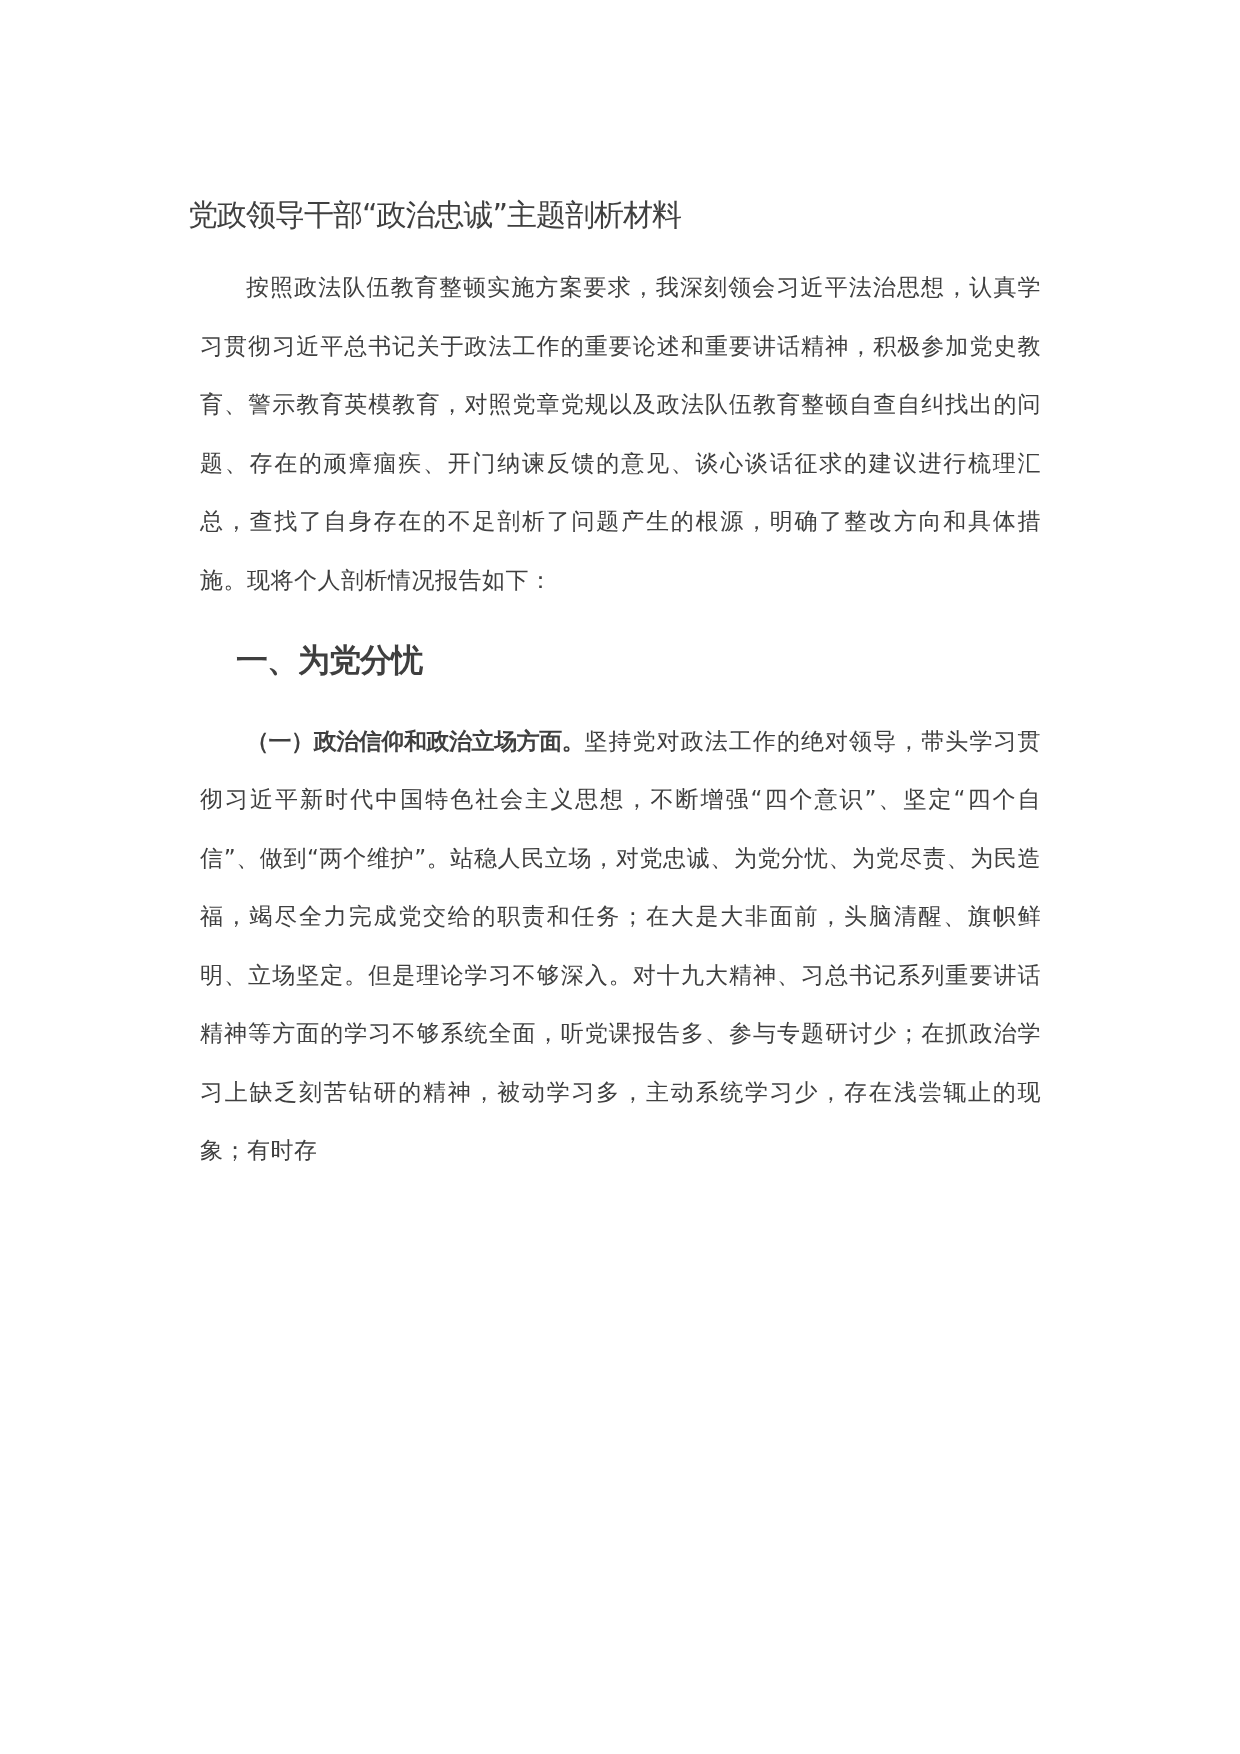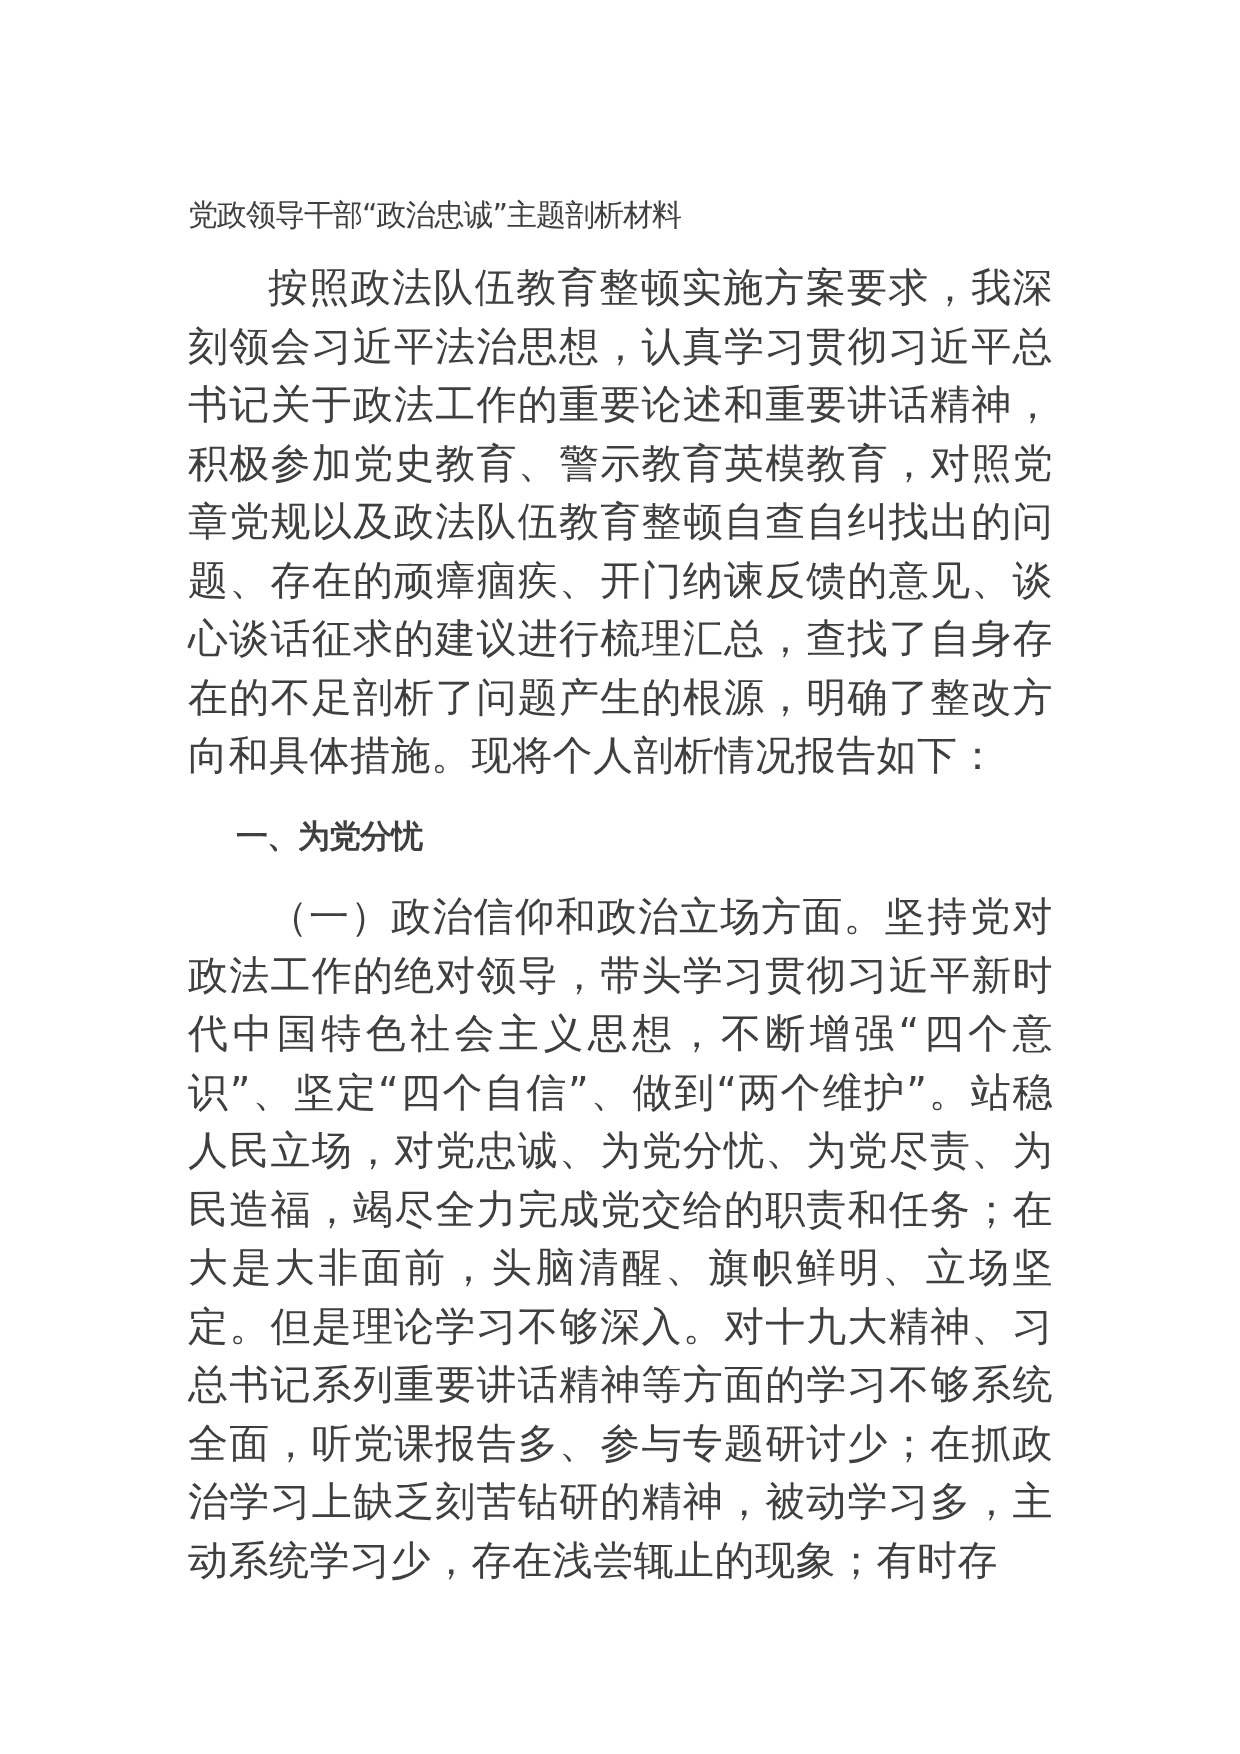--- a/index.html
+++ b/index.html
@@ -31,38 +31,38 @@
     }
     .doc-title {
       font-size: 30px;
       line-height: 50px;
       letter-spacing: -1px;
       margin: 0 0 18px 0;
       font-weight: normal;
       white-space: nowrap;
     }
     .para {
-      font-size: 40px;
+      font-size: 23px;
       line-height: 58.5px;
-      margin: 0;
+      margin: 12px;
       text-align: justify;
       text-indent: 2em;
       letter-spacing: 0.5px;
       word-break: break-all;
     }
     .section-heading {
       font-size: 32px;
       line-height: 58.5px;
       font-weight: bold;
       margin: 22px 0 22px 0;
       text-indent: 1.5em;
       letter-spacing: -1px;
     }
     .sub-heading {
-      font-weight: normal;
+      font-weight: bold;
       letter-spacing: -1px;
     }
   </style>
 </head>
 <body>
 
 <div class="page">
   <div class="content">
 
     <h1 class="doc-title">党政领导干部“政治忠诚”主题剖析材料</h1>

